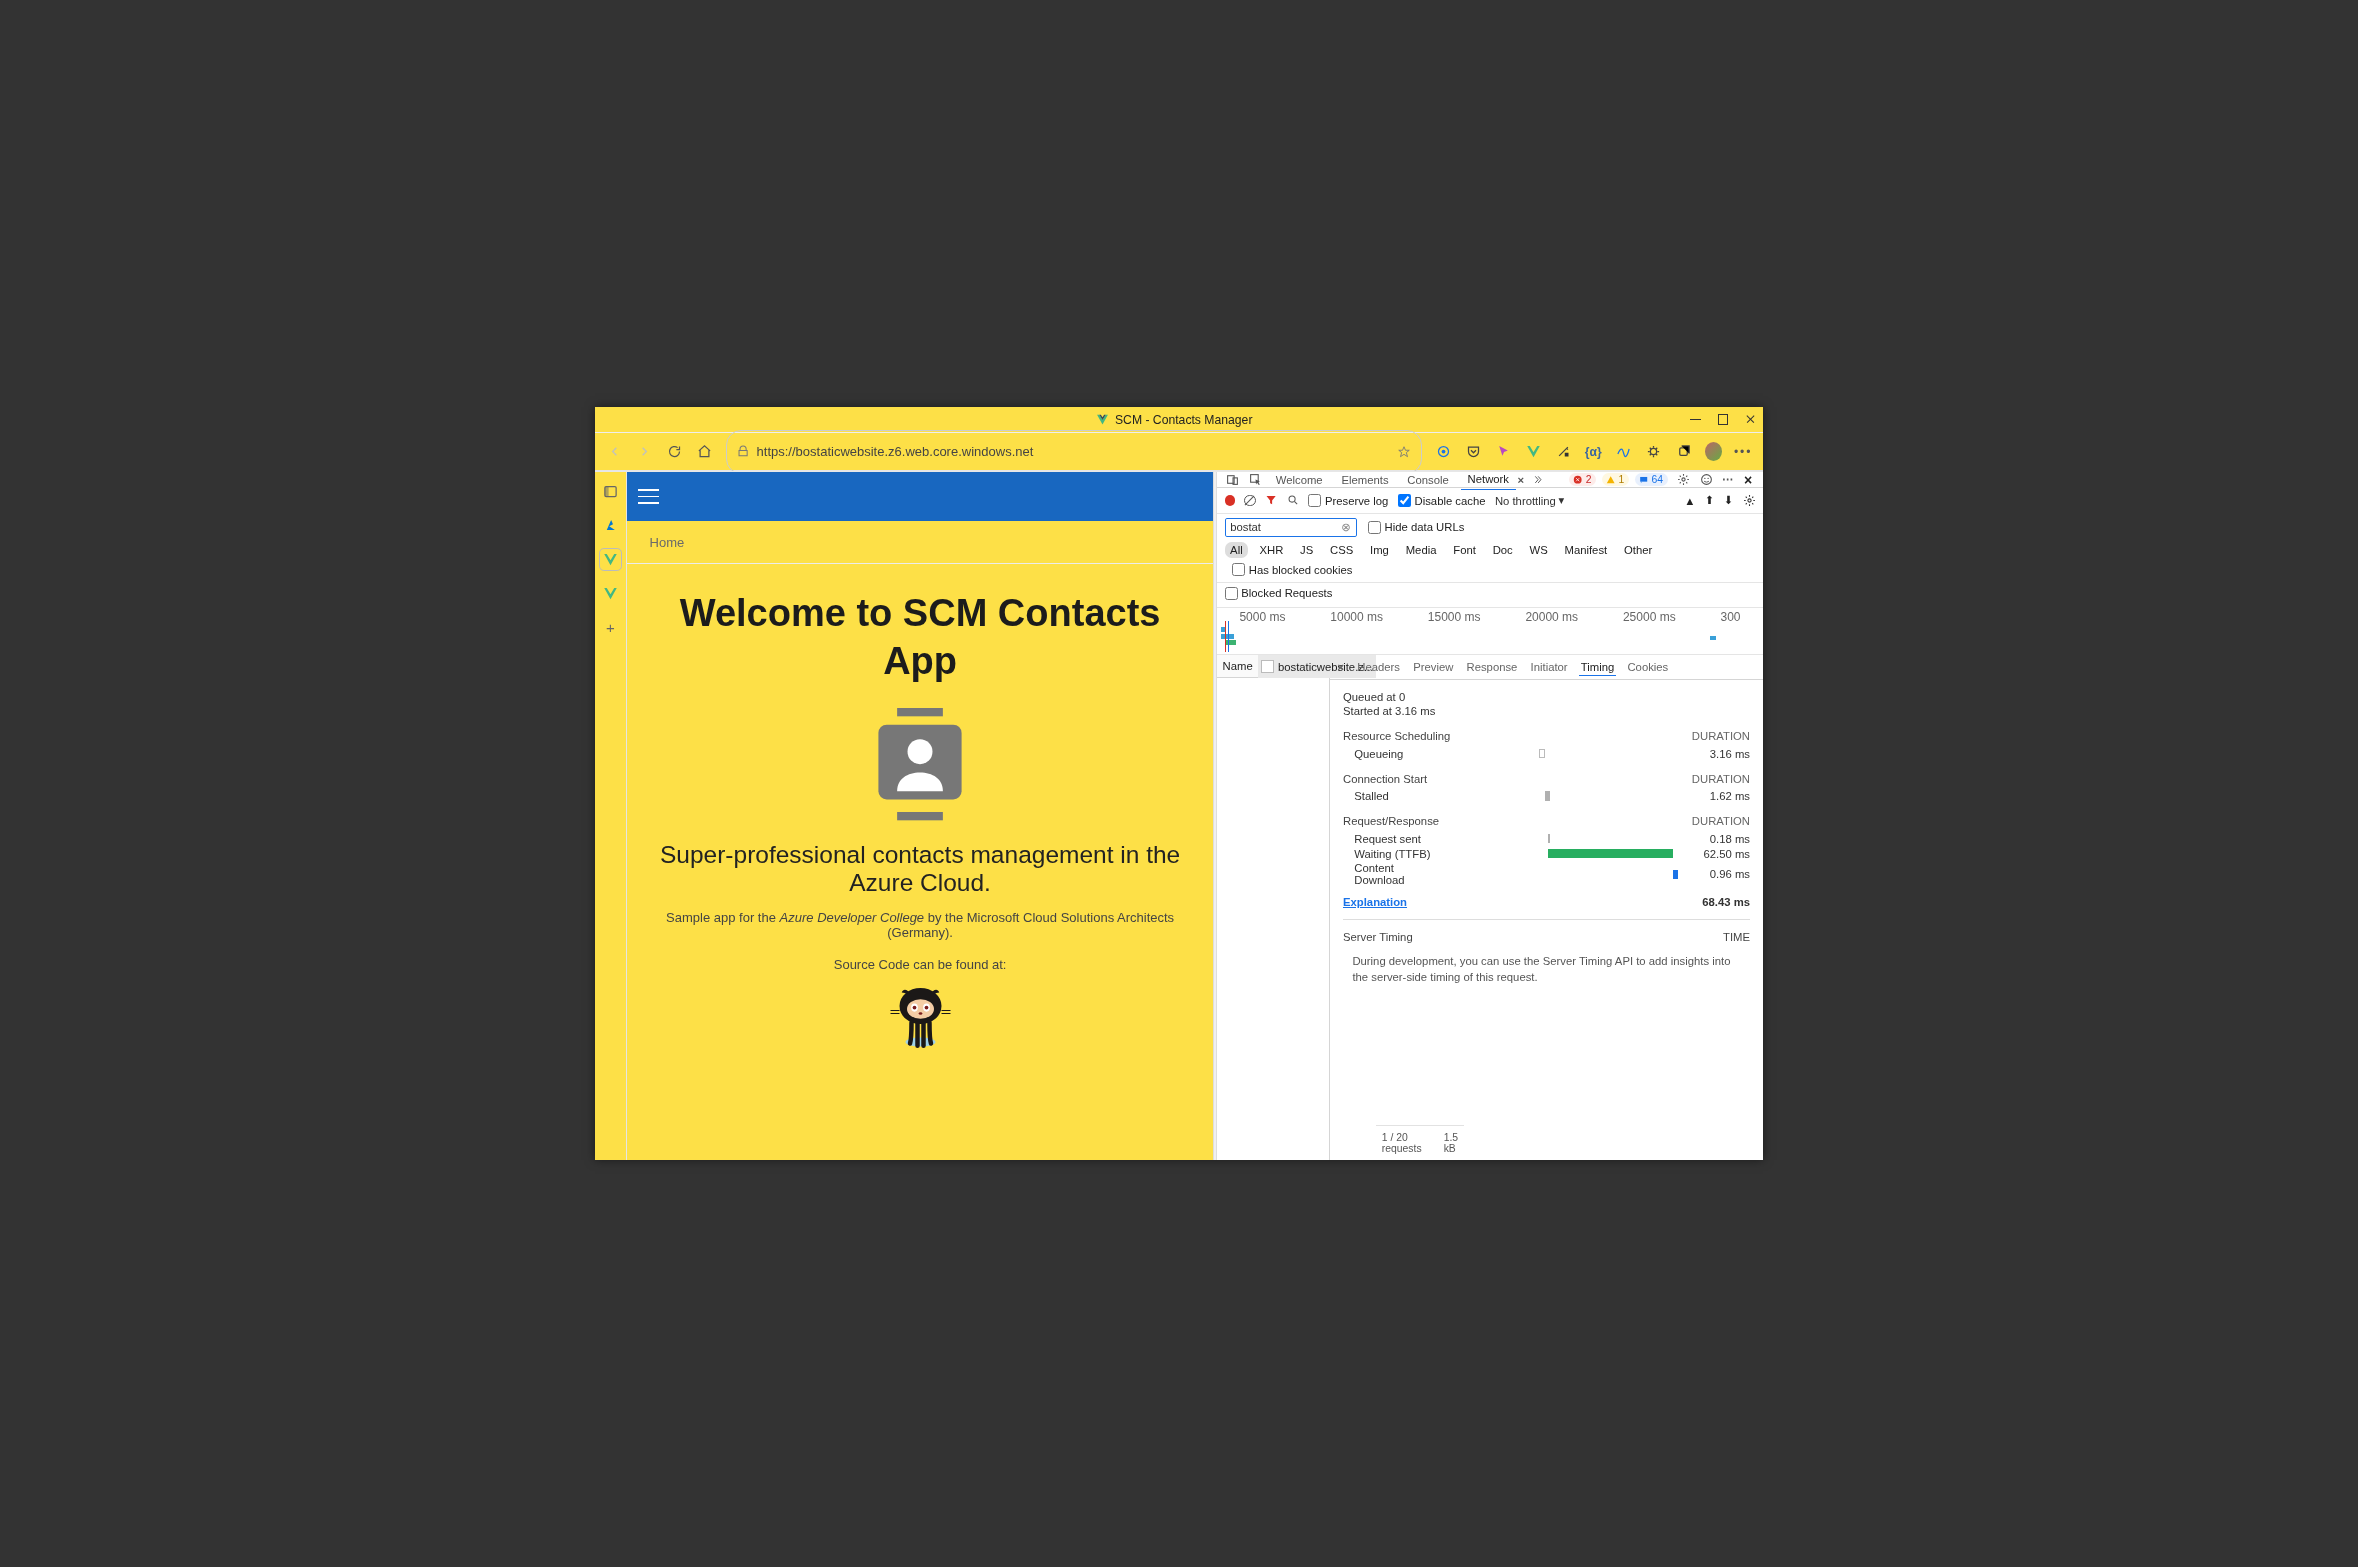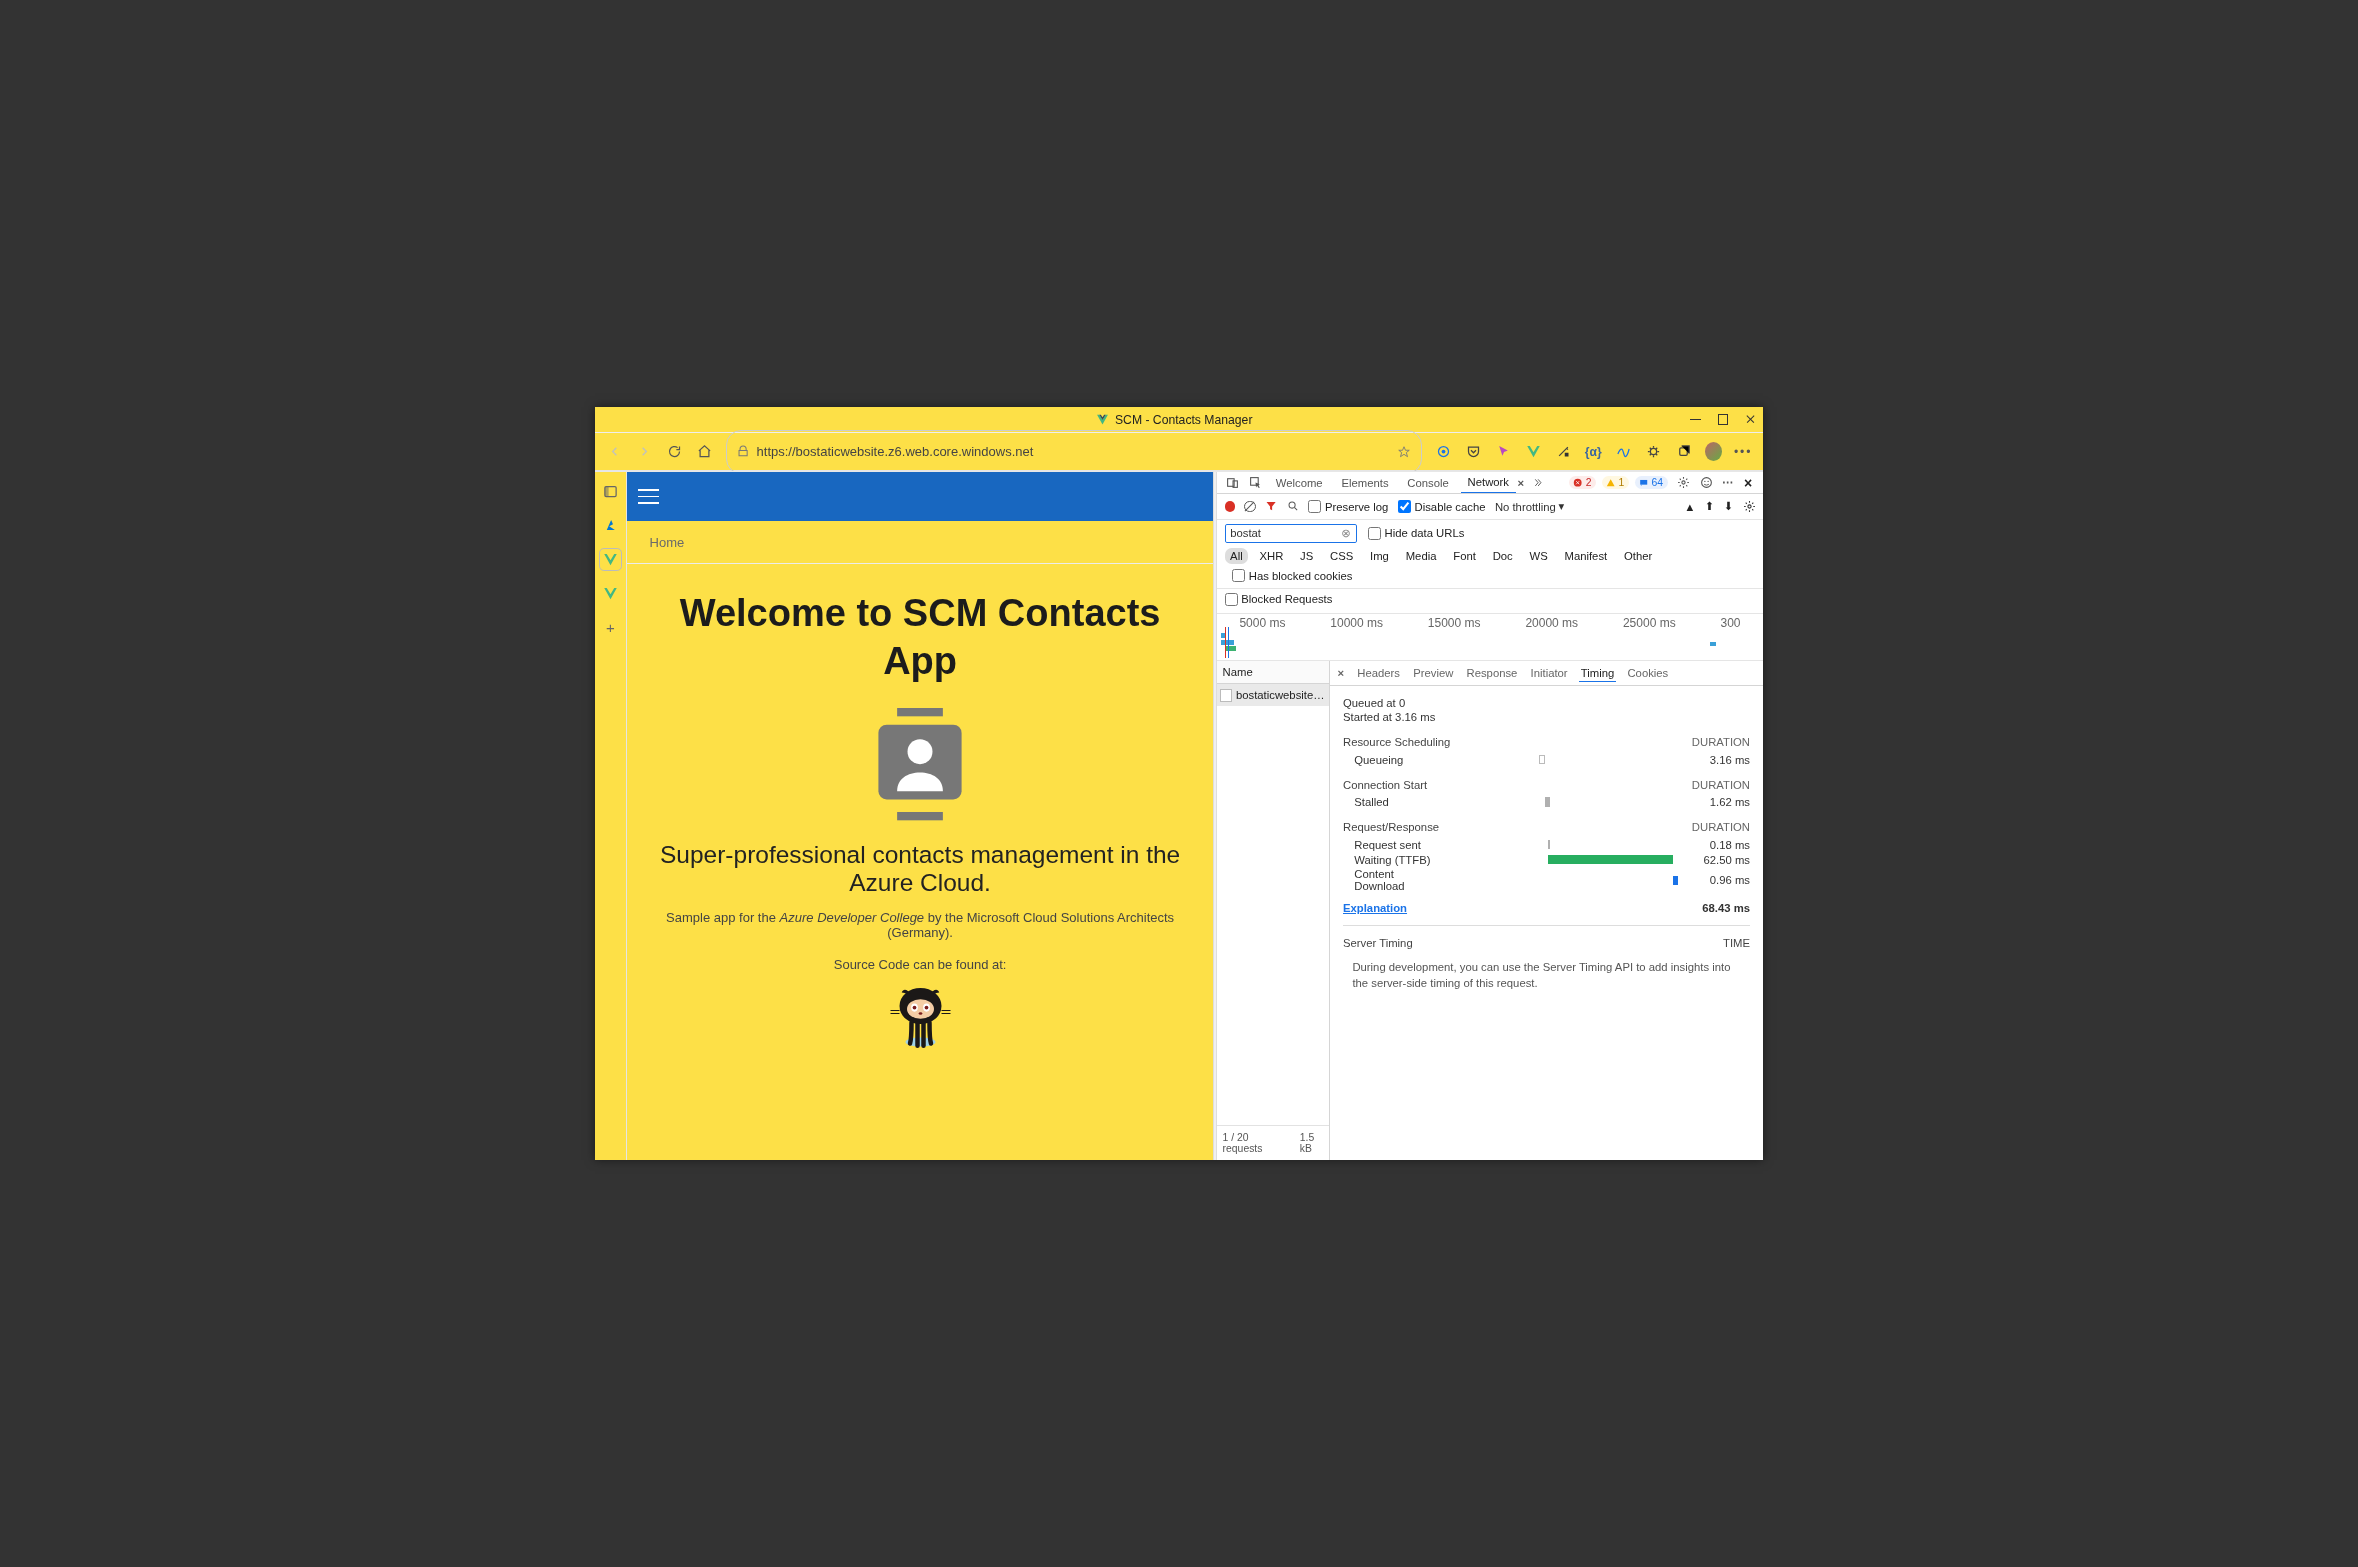--- a/index.html
+++ b/index.html
@@ -48,21 +48,21 @@
 .page-body p.desc { color:#444; font-size:13px; margin-bottom: 17px; }
 .page-body p.desc em { font-style: italic; }
 .source-label { font-size:13px; color:#444; margin-bottom:9.4px; }
 .octo { width:75px; margin:0 auto; }
 
 
 .splitter { width:3.8px; background:#f0f0f0; border-left:0.9px solid #ddd; border-right:0.9px solid #ddd; cursor:ew-resize; }
 
 
 .devtools { width: 546px; display:flex; flex-direction:column; background:#fff; font-size:11.3px; color:#222; }
-.dt-tabs { display:flex; align-items:center; height:22px; border-bottom:0.9px solid #d5d5d5; padding:0 7px; gap:5.6px; }
+.dt-tabs { display:flex; align-items:center; height:16px; border-bottom:0.9px solid #d5d5d5; padding:0 7px; gap:5.6px; }
 .dt-tabs .dev-ico { width:17px; height:17px; display:inline-flex; align-items:center; justify-content:center; color:#555; }
 .dt-tabs .tab { padding:3.8px 6.6px; color:#555; }
 .dt-tabs .tab.active { color:#222; border-bottom:1.9px solid #1a73e8; }
 .tab-close { margin-left:-3.8px; font-weight:600; color:#555; }
 .dt-tabs .spacer { flex:1; }
 .err-badge, .warn-badge, .msg-badge { display:inline-flex; align-items:center; gap:2.8px; padding:0.9px 4.7px; border-radius:7.5px; font-size:10.4px; }
 .err-badge { background:#fdecea; color:#c62828; }
 .warn-badge { background:#fff8e1; color:#b07c00; }
 .msg-badge { background:#e8f0fd; color:#1a73e8; }
 .dt-right-icons { display:flex; gap:9.4px; align-items:center; padding:0 3.8px; }
@@ -83,21 +83,21 @@
 .dt-types .pill.active { background:#ddd; }
 .dt-types-row2 { padding:3.8px 7.5px 5.6px; border-bottom:0.9px solid #e5e5e5; }
 
 .waterfall { height:47px; border-bottom:0.9px solid #e5e5e5; position:relative; display:flex; }
 .wf-ticks { position:absolute; top:1.9px; left:0; right:0; display:flex; justify-content:space-around; font-size:12px; color:#666; }
 .wf-bars { position:absolute; top:19px; left:3.8px; display:flex; flex-direction:column; gap:1.9px; }
 .wf-bar { height:4.7px; }
 
 
 .req-panel { flex:1; display:flex; overflow:hidden; }
-.req-list { width:113px; border-right:0.9px solid #d5d5d5; display:flex; flex-direction:column; }
+.req-list { width:113px; border-right:0.9px solid #d5d5d5; display:flex; flex-direction:row; }
 .req-list-header { height:22.6px; border-bottom:0.9px solid #d5d5d5; display:flex; align-items:center; padding:0 5.6px; font-weight:400; background:#fafafa; }
 .req-row { height:22.6px; display:flex; align-items:center; gap:3.8px; padding:0 2.8px; background:#e9e9e9; }
 .req-row .file-ico { width:13px; height:13px; background:#fff; border:0.9px solid #bbb; }
 .req-row span { white-space:nowrap; overflow:hidden; text-overflow:ellipsis; }
 .req-status { height:35px; border-top:0.9px solid #e2e2e2; display:flex; align-items:center; padding:0 5.6px; font-size:10.4px; color:#555; gap:22px; margin-top:auto; }
 
 .req-detail { flex:1; display:flex; flex-direction:column; }
 .req-detail-tabs { height:24.5px; display:flex; align-items:center; gap:9.4px; padding:0 7.5px; border-bottom:0.9px solid #d5d5d5; color:#666; }
 .req-detail-tabs .x { font-weight:600; margin-right:1.9px; }
 .req-detail-tabs .rdt { padding:2.8px 1.9px; }

